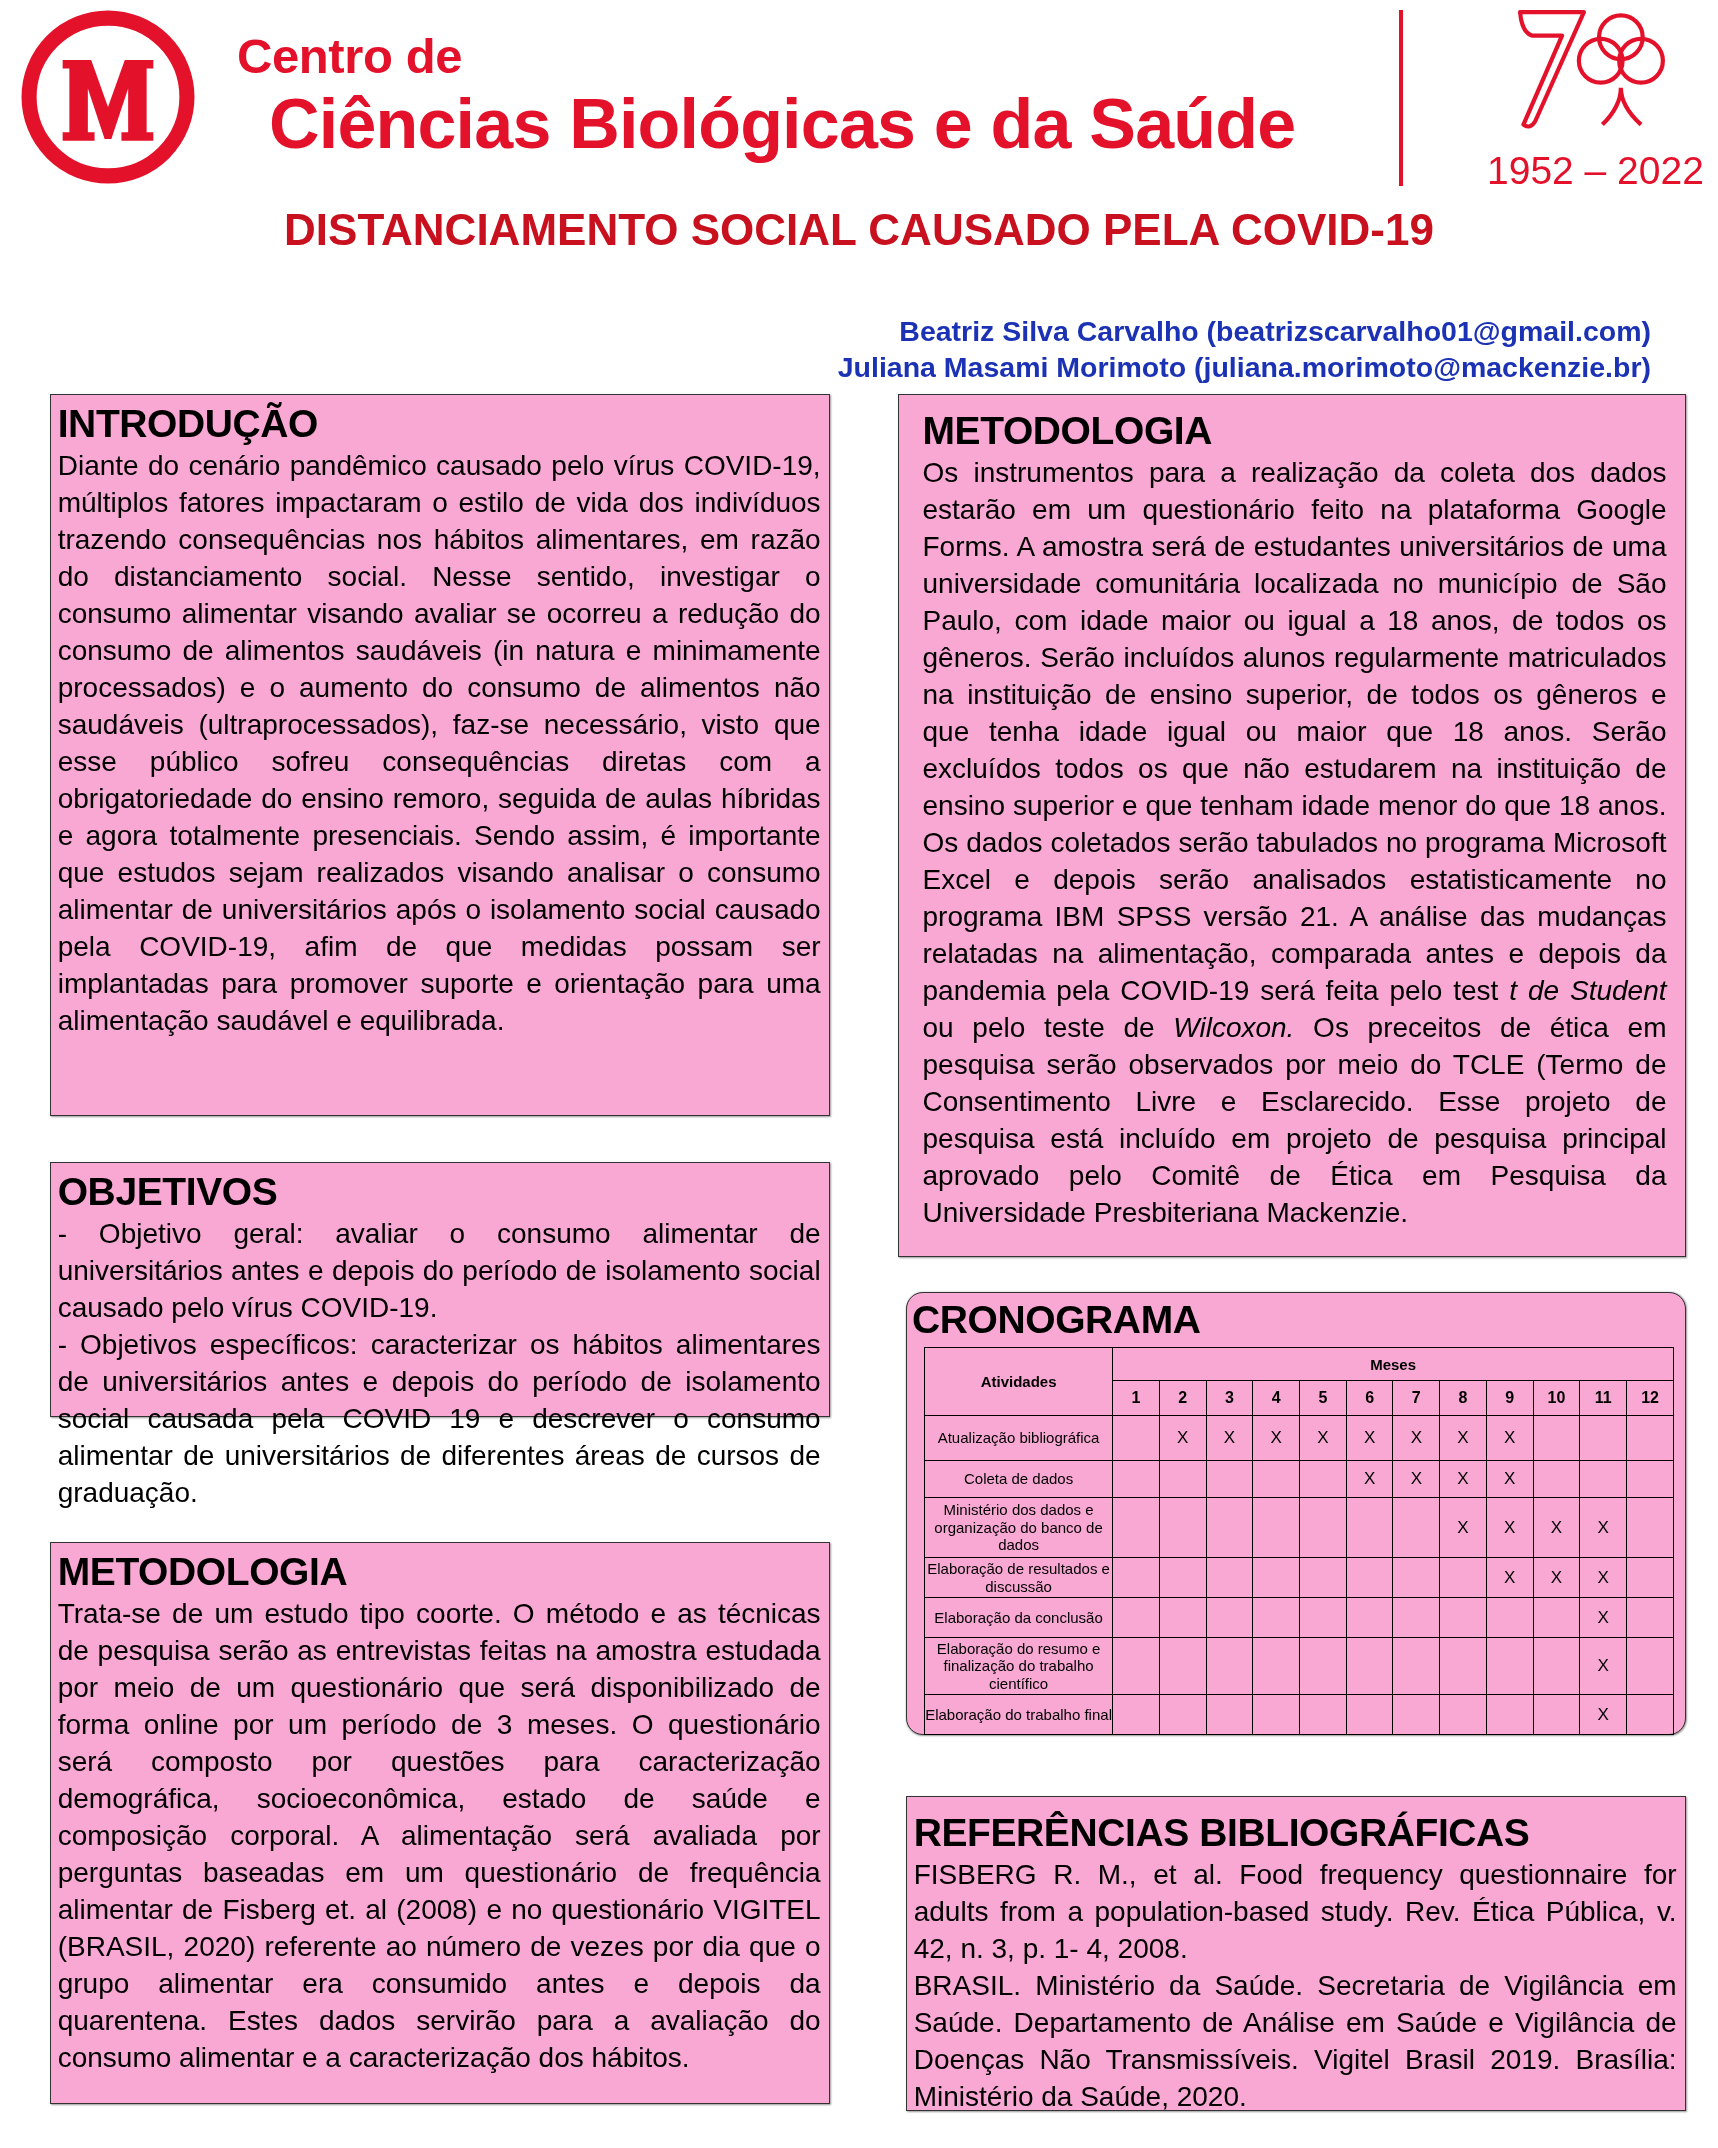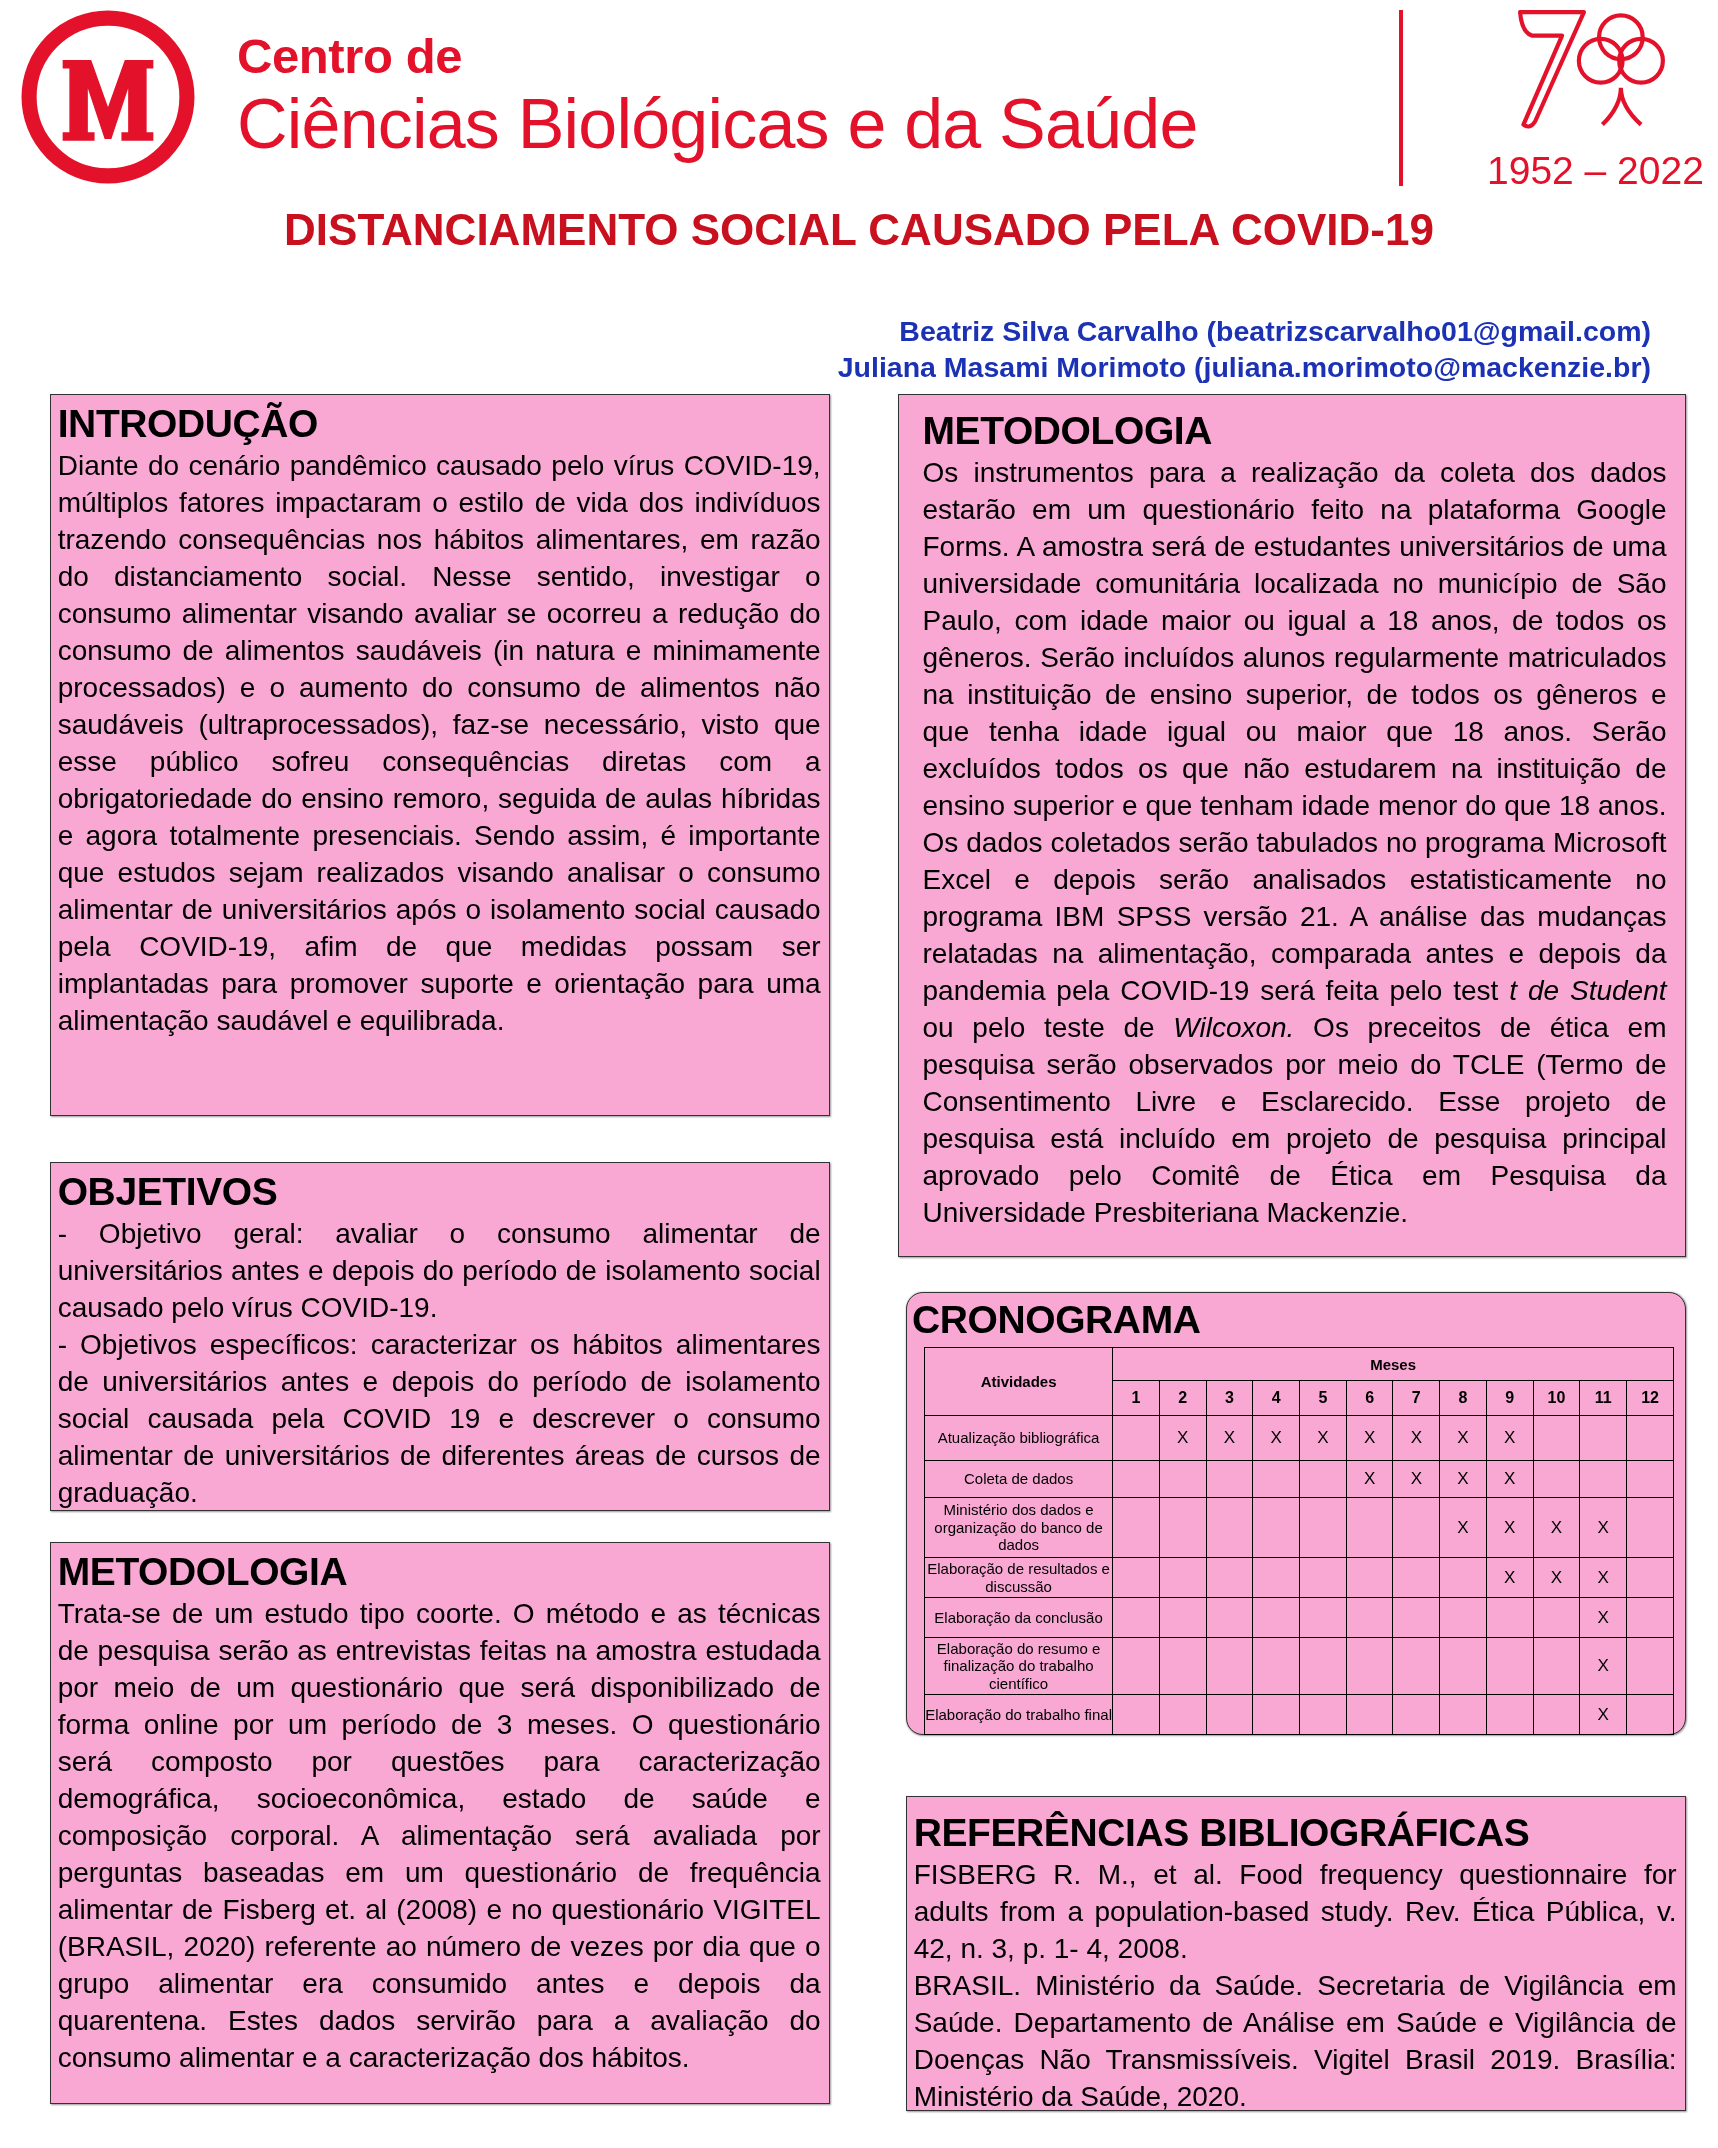--- a/index.html
+++ b/index.html
@@ -2,33 +2,33 @@
 <html style="font-size:13.4px"><head>
 <meta charset="utf-8">
 <style>
   html, body { margin:0; padding:0; background:#ffffff; }
   body { width:1718px; height:2148px; position:relative; overflow:hidden; font-family:"Liberation Sans", sans-serif; color:#000; }
   .abs { position:absolute; }
   
   .logo-m { left:18.5px; top:8.4px; width:178px; height:178px; }
   .center-title { left:237px; top:32px; color:#e4112b; line-height:1; }
   .center-title .l1 { font-size:49px; font-weight:bold; letter-spacing:-0.4px; }
-  .center-title .l2 { font-size:70px; font-weight:normal; margin-top:8.4px; letter-spacing:-0.8px; }
+  .center-title .l2 { font-size:70px; font-weight:bold; margin-top:8.4px; letter-spacing:-0.8px;margin-left:32px; }
   .vline { left:1399px; top:10px; width:4.2px; height:176px; background:#e4112b; }
   .logo-70 { left:1510px; top:6.7px; width:168px; height:126px; }
   .years { left:1487px; top:149px; font-size:39px; color:#e4112b; }
   .poster-title { left:0; width:1718px; top:201px; text-align:center; color:#c8101e; font-weight:bold; font-size:44px; line-height:57px; }
   .authors { right:67px; top:313px; text-align:right; color:#1c32b4; font-weight:bold; font-size:28.5px; line-height:36px; }
   
   .box { position:absolute; border:1.7px solid #333; box-sizing:border-box; background:#f9a8d4; box-shadow:0.8px 0.8px 1.7px #999; }
   .box h2 { margin:0; font-size:39px; font-weight:bold; line-height:47px; letter-spacing:-0.4px; }
   .box .txt { font-size:28px; line-height:37px; text-align:justify; }
   .box .txt p { margin:0; }
   #intro { left:50px; top:394px; width:780px; height:722px; padding:5px 8.4px 0 6.7px; }
-  #objetivos { left:50px; top:1162px; width:780px; height:349px; padding:5px 8.4px 0 6.7px; }
+  #objetivos { left:50px; top:1162px; width:780px; height:255px; padding:5px 8.4px 0 6.7px; }
   #met-left { left:50px; top:1542px; width:780px; height:562px; padding:5px 8.4px 0 6.7px; }
   #met-right { left:898px; top:394px; width:788px; height:863px; padding:11.7px 18.5px 0 23.5px; }
   #crono { left:906px; top:1292px; width:780px; height:443px; padding:3.4px 8.4px 0 5px;border-radius:17px; }
   #refs { left:906px; top:1796px; width:780px; height:315px; padding:11.7px 8.4px 0 6.7px; }
   
   table.crono-table { position:absolute; left:17px; top:54px; border-collapse:collapse; width:750px; font-size:15px; }
   table.crono-table td, table.crono-table th { border:1.7px solid #000; text-align:center; padding:0; }
   table.crono-table th { font-weight:bold; }
   .act { width:188px; line-height:17.6px; font-size:15px; }
   .mcol { width:46px; }

